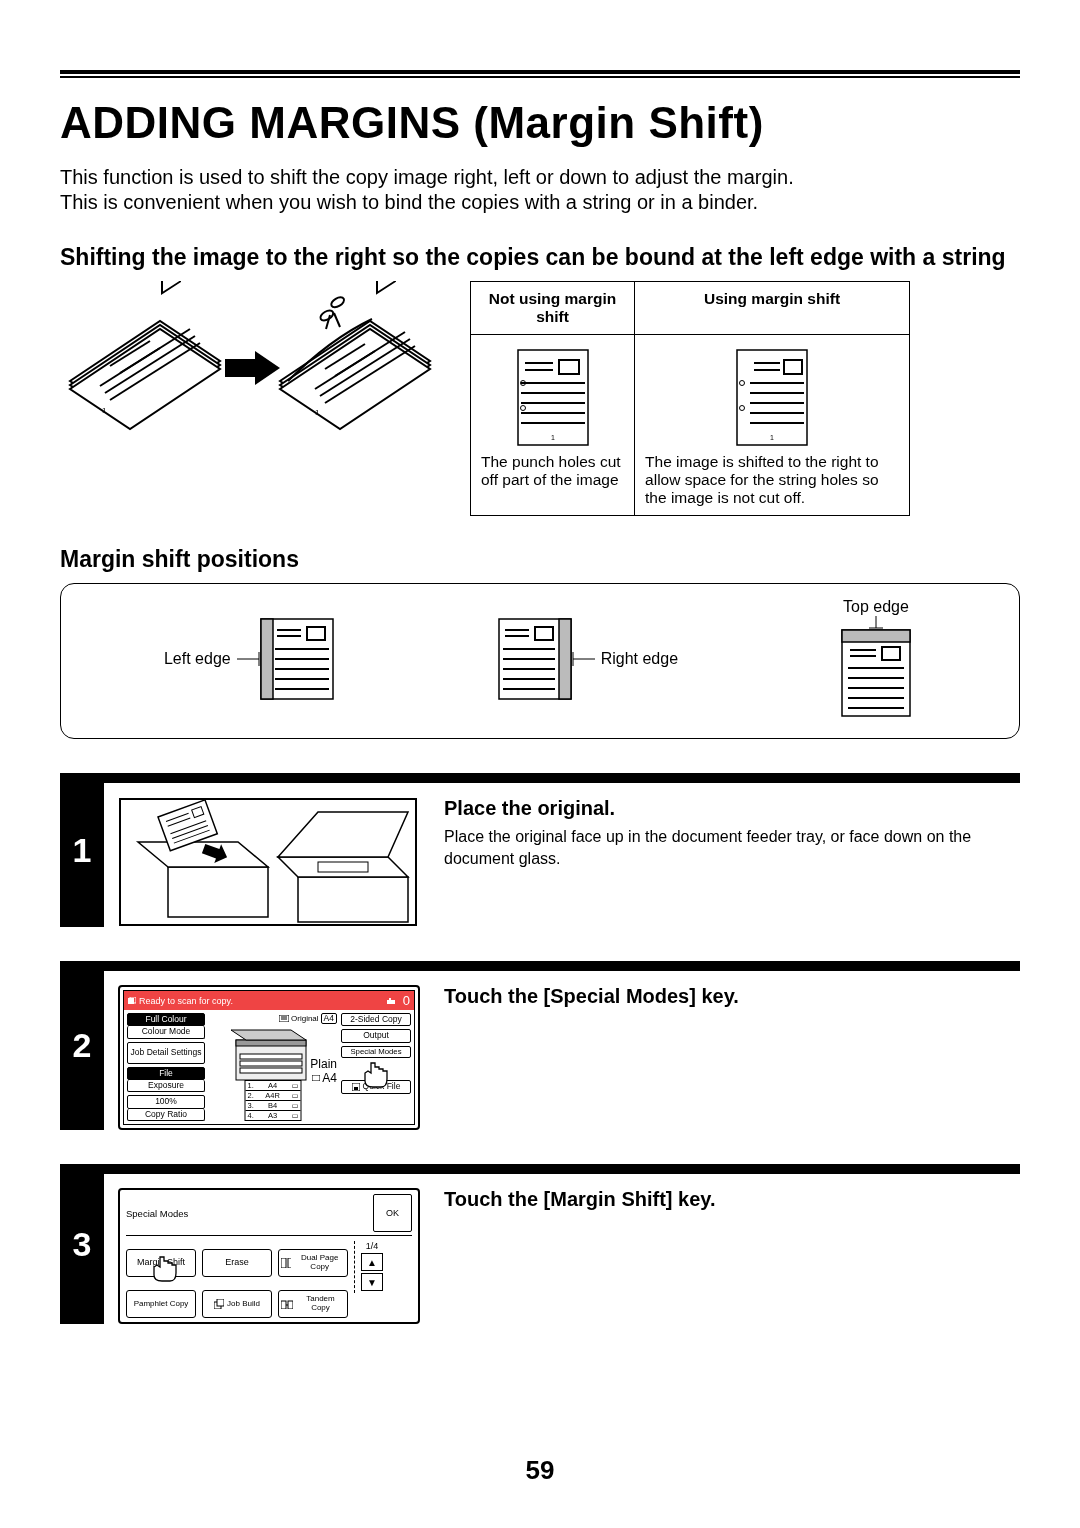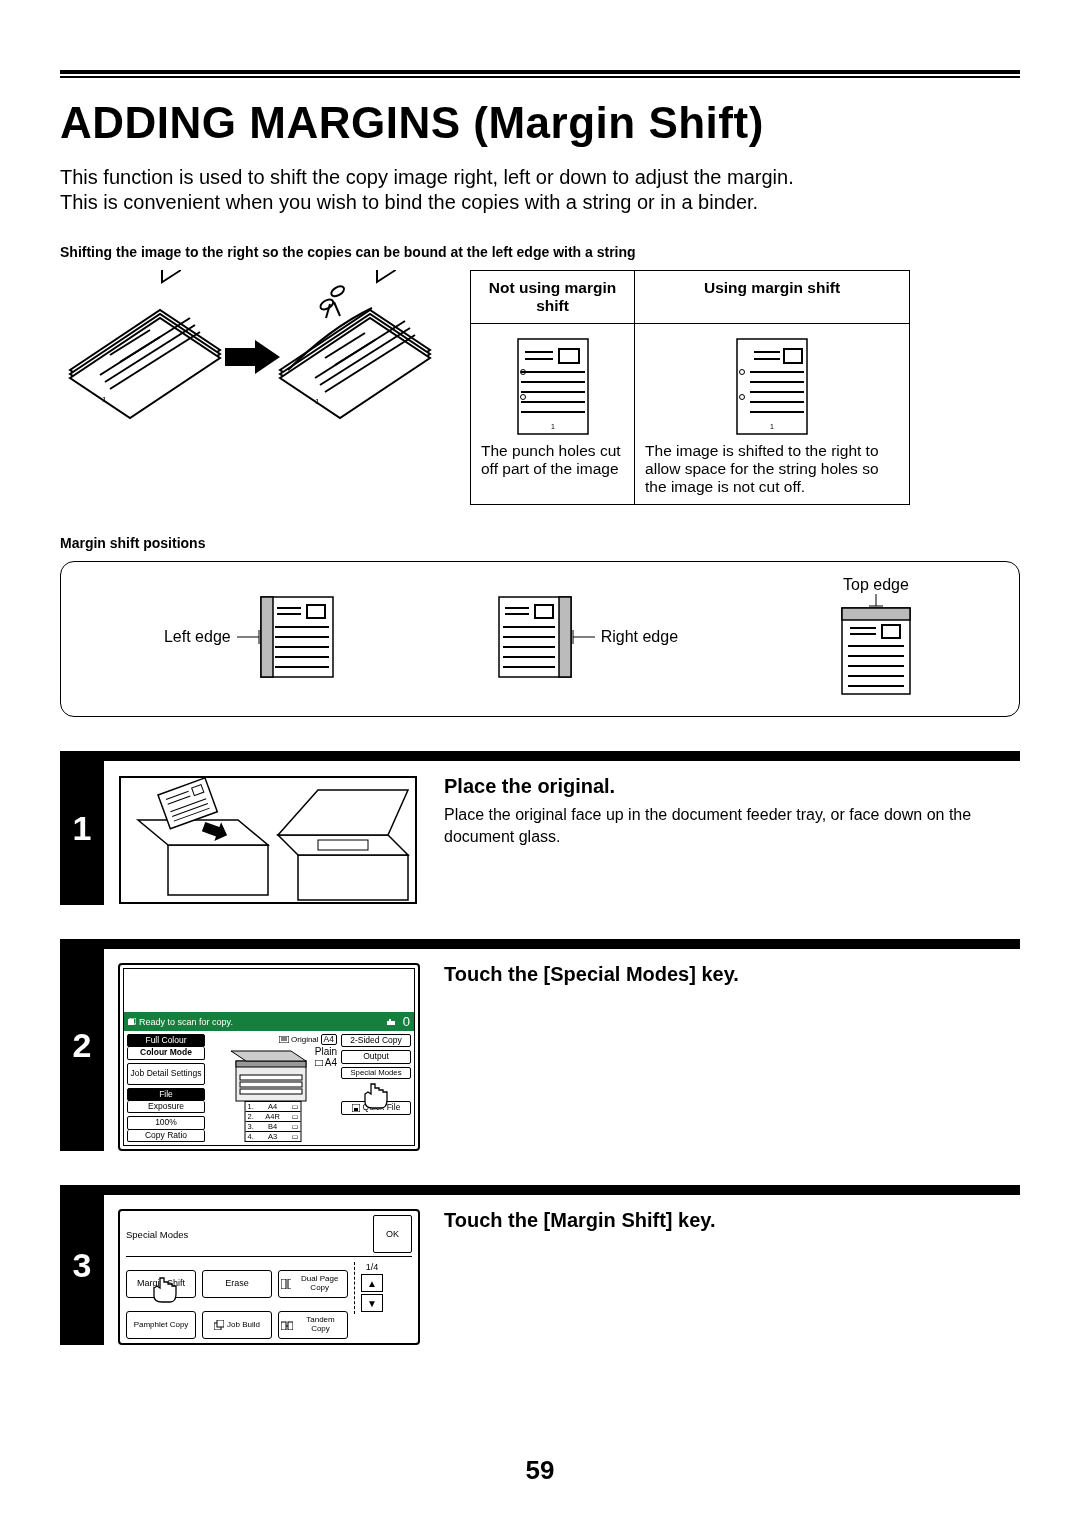--- a/index.html
+++ b/index.html
@@ -28,21 +28,21 @@
     font-weight: 900;
     margin: 0 0 18px 0;
     letter-spacing: 0.5px;
   }
   .intro p {
     margin: 2px 0;
     font-size: 20px;
   }
   .subhead {
     font-weight: 700;
-    font-size: 14px;
+    font-size: 23px;
     margin: 30px 0 10px 0;
   }
   .row1 {
     display: flex;
     align-items: flex-start;
     gap: 30px;
   }
   .illustration-left {
     width: 380px;
     height: 160px;
@@ -147,28 +147,27 @@
   .panel-frame {
     border: 2px solid #000;
     border-radius: 4px;
     padding: 3px;
     font-size: 9px;
   }
   .panel-inner {
     border: 1px solid #000;
   }
   .panel-topbar {
-    background: #15803d;
+    background: #ef4444;
     color: #fff;
     font-size: 9px;
     padding: 2px 4px;
     display: flex;
     justify-content: space-between;
     align-items: center;
-    margin-top: 43px;
   }
   .panel-body {
     display: flex;
     padding: 3px;
     gap: 4px;
   }
   .btn {
     border: 1px solid #000;
     border-radius: 2px;
     text-align: center;
@@ -495,21 +494,21 @@
                   <svg width="12" height="10">
                       <path d="M2 8 L2 4 L4 4 L4 2 L6 2 L6 4 L10 4 L10 8 Z" fill="#fff"></path>
                     </svg>
                   <span style="font-size:13px;">0</span>
                 </span>
               </div>
               <div class="panel-body">
                 <div class="col-left-btns">
                   <div>
                     <div class="btn btn-dark">Full Colour</div>
-                    <div class="btn" style="border-top:none;font-weight:bold;">Colour Mode</div>
+                    <div class="btn" style="border-top:none;">Colour Mode</div>
                   </div>
                   <div class="btn" style="height:18px;display:flex;align-items:center;justify-content:center;">Job Detail Settings</div>
                   <div>
                     <div class="btn btn-dark">File</div>
                     <div class="btn" style="border-top:none;">Exposure</div>
                   </div>
                   <div>
                     <div class="btn">100%</div>
                     <div class="btn" style="border-top:none;">Copy Ratio</div>
                   </div>
@@ -526,21 +525,21 @@
                   </div>
 
                   <svg width="95" height="58" viewBox="0 0 95 58" style="margin:2px auto;display:block;">
                     <rect x="10" y="14" width="70" height="40" fill="#eee" stroke="#000"></rect>
                     <rect x="10" y="14" width="70" height="6" fill="#999" stroke="#000"></rect>
                     <rect x="14" y="28" width="62" height="5" fill="#fff" stroke="#000"></rect>
                     <rect x="14" y="35" width="62" height="5" fill="#fff" stroke="#000"></rect>
                     <rect x="14" y="42" width="62" height="5" fill="#fff" stroke="#000"></rect>
                     <polygon points="20,14 5,4 65,4 80,14" fill="#ccc" stroke="#000"></polygon>
                   </svg>
-                  <div style="position:absolute;right:0;top:12px;font-size:10px;text-align:right;">
+                  <div style="position:absolute;right:0;top:44px;font-size:12px;text-align:right;">
                     <div>Plain</div>
                     <div style="display:flex;align-items:center;justify-content:flex-end;gap:2px;">
                       <svg width="8" height="6">
                           <rect width="8" height="6" fill="none" stroke="#000"></rect>
                         </svg>
                       <span>A4</span>
                     </div>
                   </div>
                   <div class="tray-list" style="position:absolute;bottom:0;left:50%;transform:translateX(-50%);">
                     <div>

